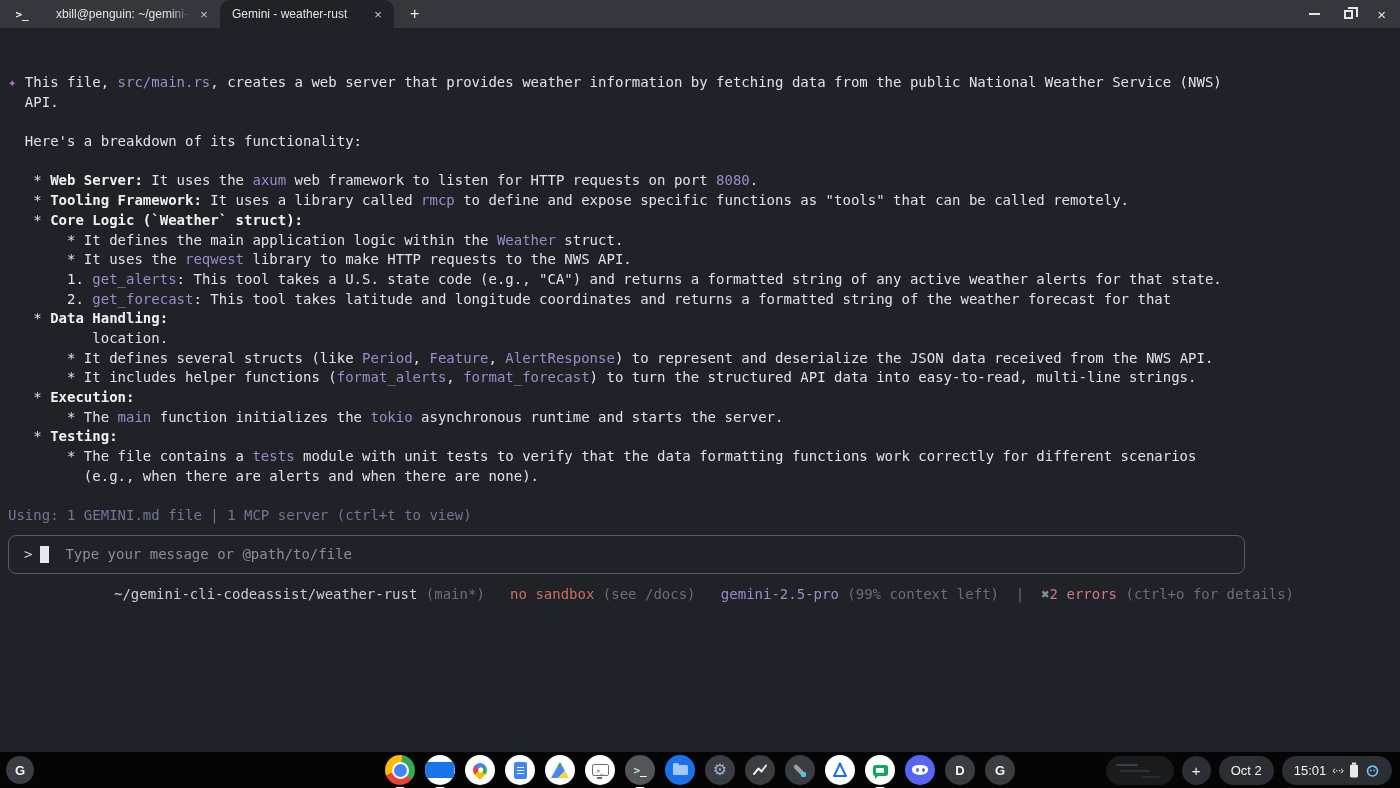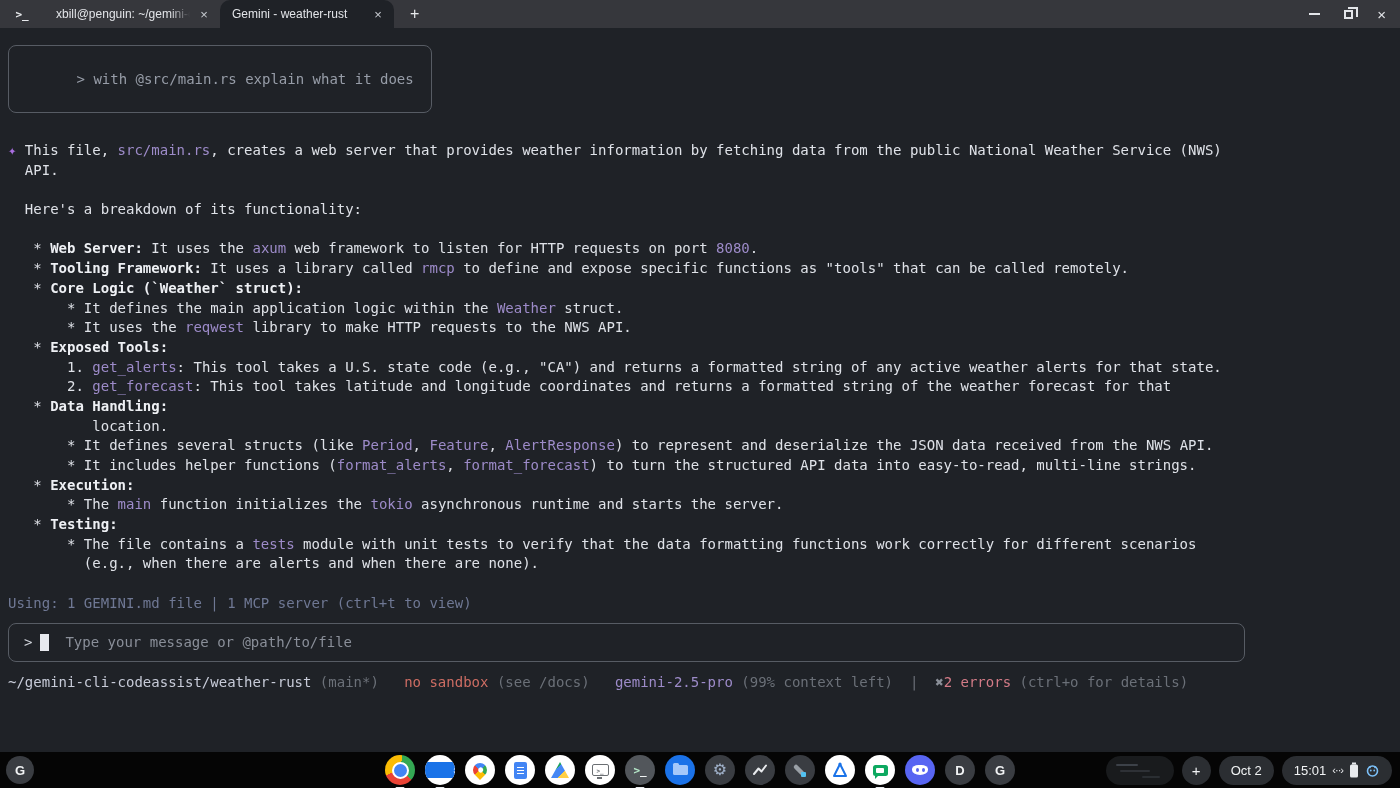--- a/index.html
+++ b/index.html
@@ -36,21 +36,21 @@
   .seg-n   { color:#dfe2e8; }
   .seg-b   { color:#eef0f4; font-weight:bold;text-align:right; }
   .seg-c   { color:#9d8bc9; }
   .seg-star{ color:#a96ee0; }
   .seg-u   { color:#6f7894; }
   .input-box { margin:8px 155px 0 8px; height:39px; border:1px solid #575c64; border-radius:8px;
                display:flex; align-items:center; padding:0 15px; }
   .prompt { color:#cfd3da; }
   .cursor { width:9px; height:17px; background:#e7e9ee; margin-left:8px; display:inline-block; }
   .placeholder { color:#8a8f99; margin-left:16px; }
-  .statusline { margin:12px 0 0 8px; white-space:pre; }
+  .statusline { margin:12px 0 0 8px; white-space:pre;text-align:center; }
   .seg-path   { color:#c7cbd8; }
   .seg-dim    { color:#6b7078; }
   .seg-red    { color:#cd6d63; }
   .seg-purple { color:#9d8bc9; }
   .seg-err    { color:#d37b87; }
   .seg-x      { color:#8a8f98; font-weight:bold; }
 
   
   .shelf { height:36px; background:#050505; display:flex; align-items:center; justify-content:center;
            gap:10px; position:relative; }
@@ -131,36 +131,32 @@
     </div>
     <span class="newtab">+</span>
     <div class="win-controls">
       <span class="wc-min"></span>
       <span class="wc-restore"></span>
       <span class="wc-close">×</span>
     </div>
   </div>
 
   <div class="terminal">
-    <div class="query-box">
-      <span>&gt; with @src/main.rs explain what it does</span>
-    </div>
 
     <div class="output">
         <div class="line"><span class="seg-star">✦ </span><span class="seg-n">This file, </span><span class="seg-c">src/main.rs</span><span class="seg-n">, creates a web server that provides weather information by fetching data from the public National Weather Service (NWS)</span></div>
         <div class="line"><span class="seg-n">  API.</span></div>
         <div class="line"></div>
         <div class="line"><span class="seg-n">  Here's a breakdown of its functionality:</span></div>
         <div class="line"></div>
         <div class="line"><span class="seg-n">   * </span><span class="seg-b">Web Server:</span><span class="seg-n"> It uses the </span><span class="seg-c">axum</span><span class="seg-n"> web framework to listen for HTTP requests on port </span><span class="seg-c">8080</span><span class="seg-n">.</span></div>
         <div class="line"><span class="seg-n">   * </span><span class="seg-b">Tooling Framework:</span><span class="seg-n"> It uses a library called </span><span class="seg-c">rmcp</span><span class="seg-n"> to define and expose specific functions as "tools" that can be called remotely.</span></div>
         <div class="line"><span class="seg-n">   * </span><span class="seg-b">Core Logic (`Weather` struct):</span></div>
         <div class="line"><span class="seg-n">       * It defines the main application logic within the </span><span class="seg-c">Weather</span><span class="seg-n"> struct.</span></div>
         <div class="line"><span class="seg-n">       * It uses the </span><span class="seg-c">reqwest</span><span class="seg-n"> library to make HTTP requests to the NWS API.</span></div>
-        <div class="line"><span class="seg-n">   * </span><span class="seg-b">Exposed Tools:</span></div>
         <div class="line"><span class="seg-n">       1. </span><span class="seg-c">get_alerts</span><span class="seg-n">: This tool takes a U.S. state code (e.g., "CA") and returns a formatted string of any active weather alerts for that state.</span></div>
         <div class="line"><span class="seg-n">       2. </span><span class="seg-c">get_forecast</span><span class="seg-n">: This tool takes latitude and longitude coordinates and returns a formatted string of the weather forecast for that</span></div>
         <div class="line"><span class="seg-n">   * </span><span class="seg-b">Data Handling:</span></div>
         <div class="line"><span class="seg-n">          location.</span></div>
         <div class="line"><span class="seg-n">       * It defines several structs (like </span><span class="seg-c">Period</span><span class="seg-n">, </span><span class="seg-c">Feature</span><span class="seg-n">, </span><span class="seg-c">AlertResponse</span><span class="seg-n">) to represent and deserialize the JSON data received from the NWS API.</span></div>
         <div class="line"><span class="seg-n">       * It includes helper functions (</span><span class="seg-c">format_alerts</span><span class="seg-n">, </span><span class="seg-c">format_forecast</span><span class="seg-n">) to turn the structured API data into easy-to-read, multi-line strings.</span></div>
         <div class="line"><span class="seg-n">   * </span><span class="seg-b">Execution:</span></div>
         <div class="line"><span class="seg-n">       * The </span><span class="seg-c">main</span><span class="seg-n"> function initializes the </span><span class="seg-c">tokio</span><span class="seg-n"> asynchronous runtime and starts the server.</span></div>
         <div class="line"><span class="seg-n">   * </span><span class="seg-b">Testing:</span></div>
         <div class="line"><span class="seg-n">       * The file contains a </span><span class="seg-c">tests</span><span class="seg-n"> module with unit tests to verify that the data formatting functions work correctly for different scenarios</span></div>

